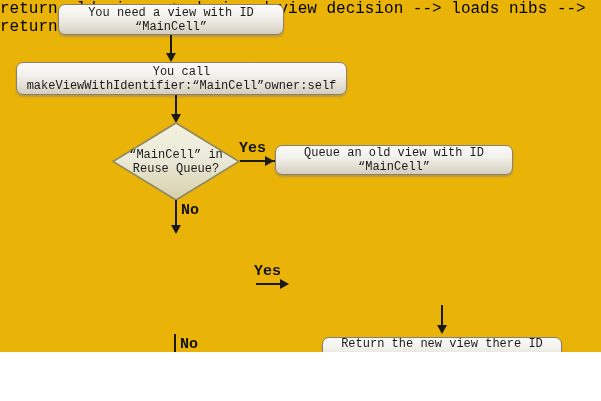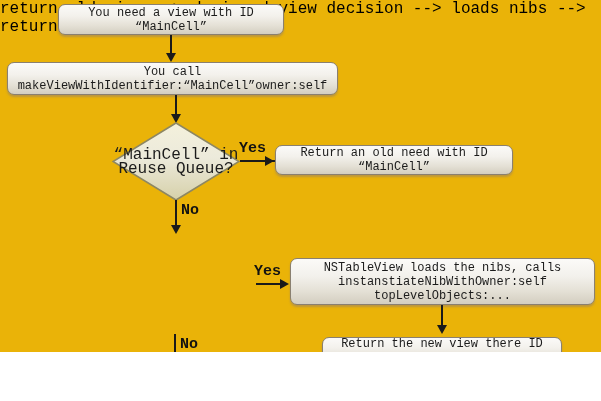--- a/index.html
+++ b/index.html
@@ -50,21 +50,21 @@
     position: absolute;
     left: 0; top: 0;
     width: 100%;
     height: 100%;
   }
   .node-diamond .dia-label {
     position: relative;
     z-index: 2;
     text-align: center;
     color: #1b1b1b;
-    font-size: 16px;
+    font-size: 12px;
     line-height: 14px;
     white-space: pre-line;
     pointer-events: none;
   }
 
   
   .edge {
     position: absolute;
     background: #1a1a1a;
   }
@@ -104,21 +104,21 @@
   
   <div class="node-box" style="left:58px; top:4px; width:226px; height:31px;">
     <span>You need a view with ID “MainCell”</span>
   </div>
 
   
   <div class="edge edge-v" style="left:170px; top:35px; height:20px;"></div>
   <div class="arrowhead arrow-down" style="left:166px; top:53px;"></div>
 
   
-  <div class="node-box" style="left:7px; top:62px; width:331px; height:33px;">
+  <div class="node-box" style="left:16px; top:62px; width:331px; height:33px;">
     <span>You call makeViewWithIdentifier:“MainCell”owner:self</span>
   </div>
 
   
   <div class="edge edge-v" style="left:175px; top:95px; height:22px;"></div>
   <div class="arrowhead arrow-down" style="left:171px; top:114px;"></div>
 
   
   <div class="node-diamond" style="left:112px; top:122px; width:128px; height:79px;">
     <svg class="dia-shape" viewBox="0 0 128 79" preserveAspectRatio="none">
@@ -135,40 +135,36 @@
 Reuse Queue?</span>
   </div>
 
    return old view --&gt;
   <div class="edge edge-h" style="left:240px; top:160px; width:36px;"></div>
   <div class="arrowhead arrow-right" style="left:265px; top:156px;"></div>
   <div class="edge-label" style="left:239px; top:143px;">Yes</div>
 
   
   <div class="node-box" style="left:275px; top:145px; width:238px; height:30px;">
-    <span>Return an old need with ID “MainCell”</span>
+    <span>Queue an old view with ID “MainCell”</span>
   </div>
 
    designed view decision --&gt;
   <div class="edge edge-v" style="left:175px; top:200px; height:28px;"></div>
   <div class="arrowhead arrow-down" style="left:171px; top:225px;"></div>
   <div class="edge-label" style="left:181px; top:205px;">No</div>
 
   
 
    loads nibs --&gt;
   <div class="edge edge-h" style="left:256px; top:283px; width:31px;"></div>
   <div class="arrowhead arrow-right" style="left:280px; top:279px;"></div>
   <div class="edge-label" style="left:254px; top:266px;">Yes</div>
 
   
-  <div class="node-box" style="left:290px; top:258px; width:305px; height:47px;">
-    <span>NSTableView loads the nibs, calls
-instanstiateNibWithOwner:self topLevelObjects:...</span>
-  </div>
 
   
   <div class="edge edge-v" style="left:441px; top:305px; height:23px;"></div>
   <div class="arrowhead arrow-down" style="left:437px; top:325px;"></div>
 
   
   <div class="node-box" style="left:322px; top:337px; width:240px; height:28px;">
     <span>Return the new view there ID “MyView”</span>
   </div>
 

